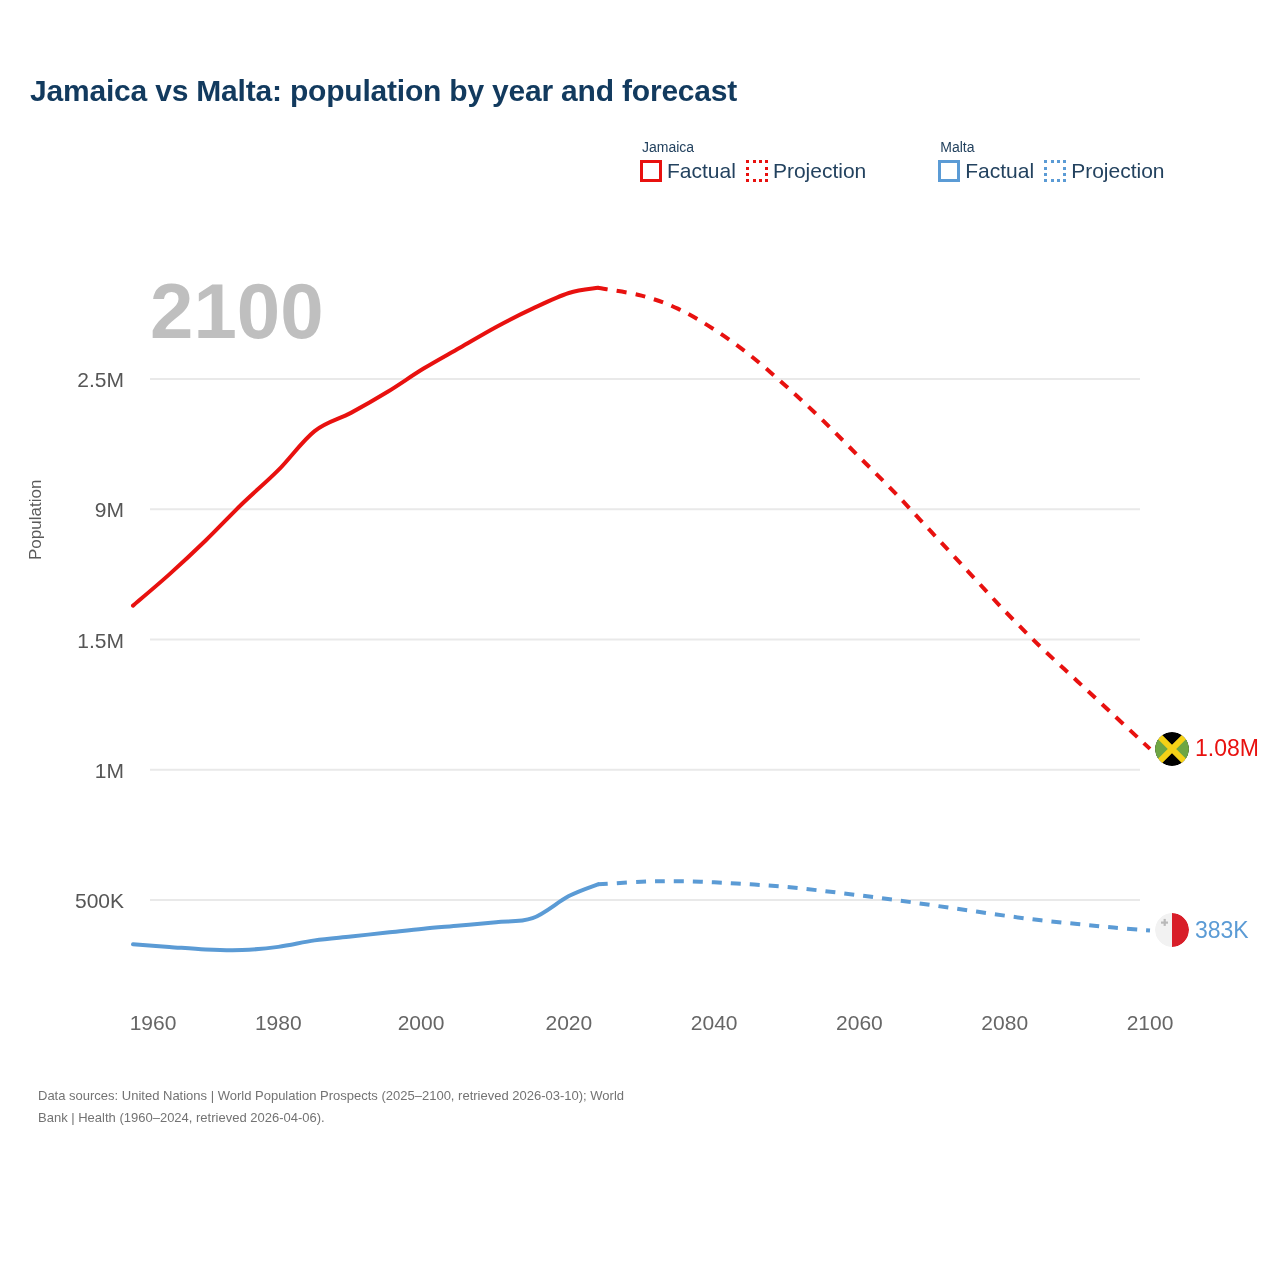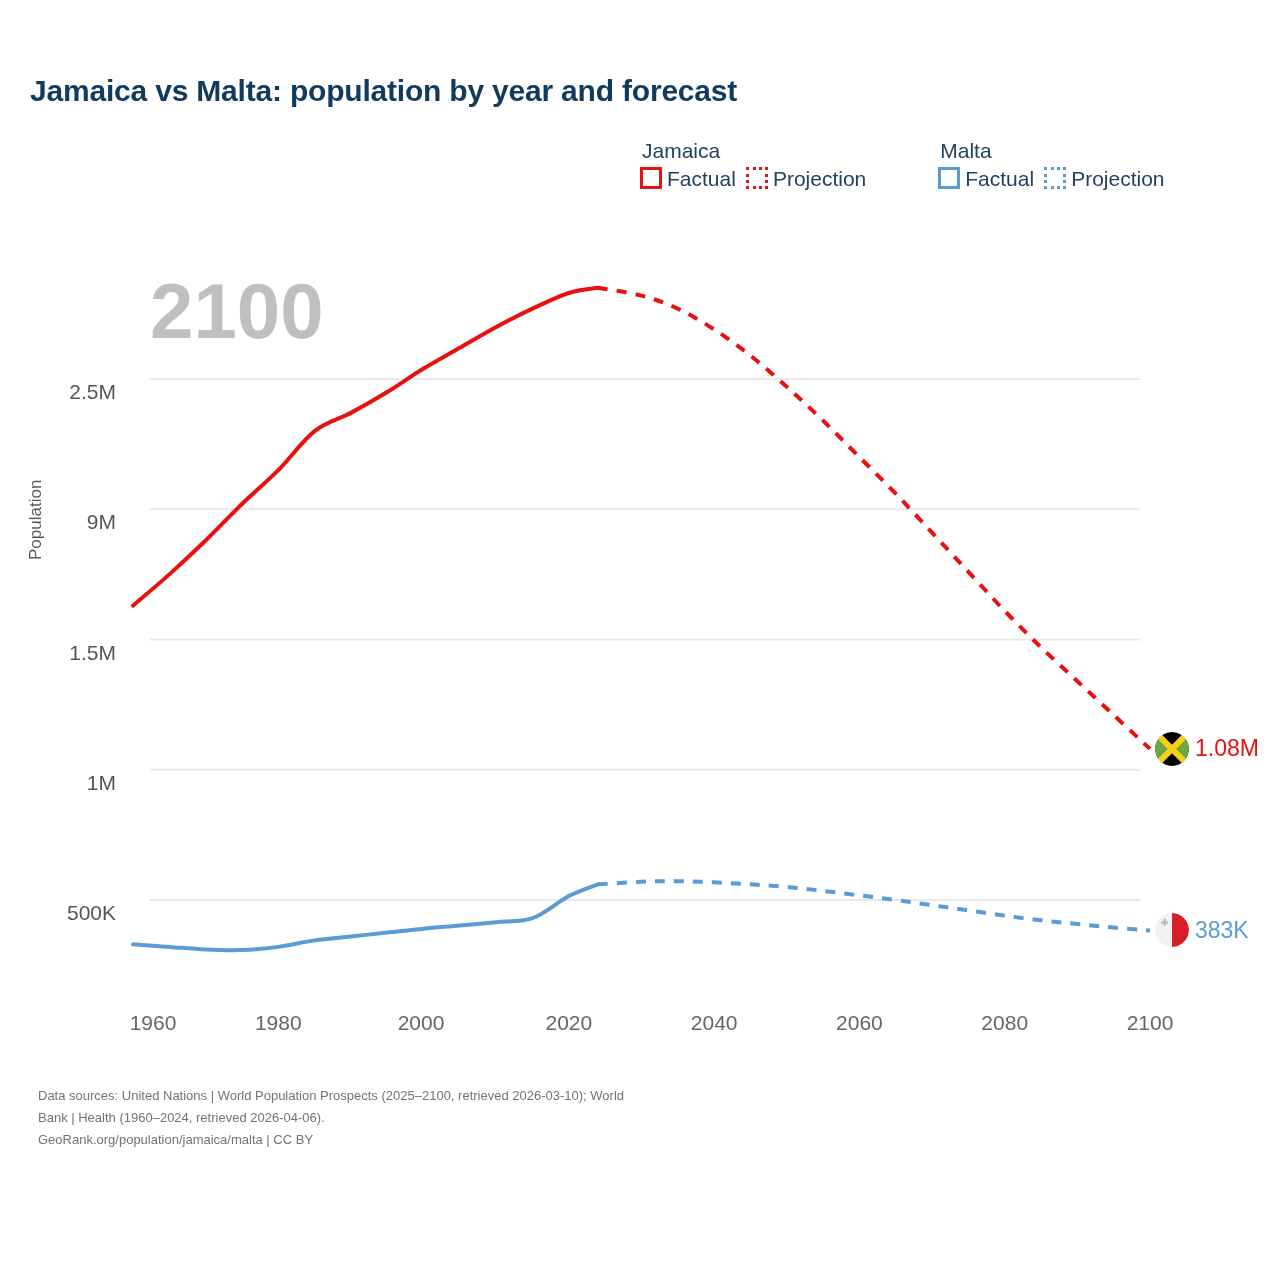--- a/index.html
+++ b/index.html
@@ -15,23 +15,23 @@
 
   .title{
     position:absolute;left:30px;top:74px;
     font-size:30px;font-weight:bold;color:#123a5e;
     letter-spacing:-0.2px;white-space:nowrap;
   }
 
   
   .legend{position:absolute;left:640px;top:140px;display:flex;gap:72px;}
   .legend-group{display:flex;flex-direction:column;gap:6px;}
-  .legend-country{font-size:21px;color:#23425f;line-height:1;padding-left:2px;}
+  .legend-country{font-size:14px;color:#23425f;line-height:1;padding-left:2px;}
   .legend-row{display:flex;align-items:center;gap:10px;}
-  .legend-item{display:flex;align-items:center;gap:5px;}
+  .legend-item{display:flex;align-items:flex-start;gap:5px;}
   .swatch{width:22px;height:22px;box-sizing:border-box;background:#fff;}
   .sw-j-solid{border:3px solid #e8110f;}
   .sw-j-dot{border:3px dotted #e8110f;}
   .sw-m-solid{border:3px solid #5b9bd5;}
   .sw-m-dot{border:3px dotted #5b9bd5;}
   .legend-label{font-size:21px;color:#23425f;line-height:1;}
 
   
   .watermark{
     position:absolute;left:150px;top:272px;
@@ -40,24 +40,23 @@
 
   
   .plot{position:absolute;left:0;top:0;width:1280px;height:1280px;}
   .ylabel{
     position:absolute;left:26px;top:560px;
     font-size:17px;color:#5a5a5a;
     transform:rotate(-90deg);transform-origin:left top;
     white-space:nowrap;
   }
   .ytick{
-    position:absolute;right:16px;text-align:right;
+    position:absolute;right:8px;text-align:right;
     font-size:21px;color:#565656;line-height:1;
     transform:translateY(-50%);
-    margin-top:12px;
   }
   .ytick-wrap{position:absolute;left:0;width:132px;}
   .xtick{
     position:absolute;top:1012px;
     font-size:21px;color:#666;line-height:1;
     transform:translateX(-50%);
   }
 
   
   .endpoint{position:absolute;display:flex;align-items:center;gap:6px;transform:translateY(-50%);}
@@ -182,16 +181,15 @@
           </g>
         </g>
       </svg>
     </span>
     <span class="endval mal">383K</span>
   </div>
 
   <div class="footer">
     <div>Data sources: United Nations | World Population Prospects (2025–2100, retrieved 2026-03-10); World</div>
     <div class="line2">Bank | Health (1960–2024, retrieved 2026-04-06).</div>
-    <div class="line2">GeoRank.org/population/jamaica/malta | CC BY</div>
   </div>
 
 </div>
 
 </body></html>

